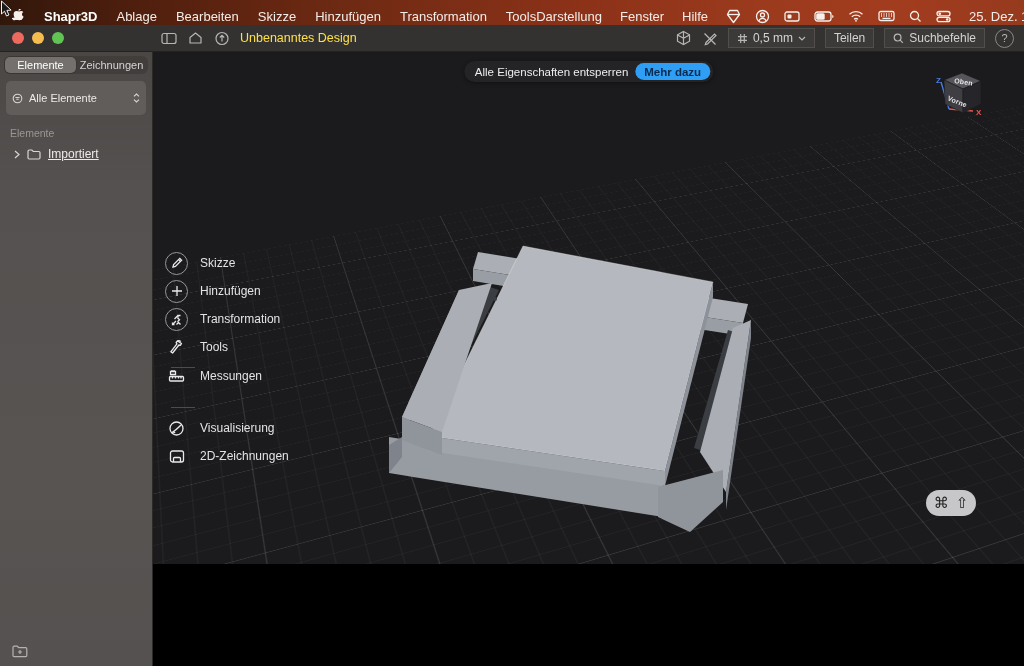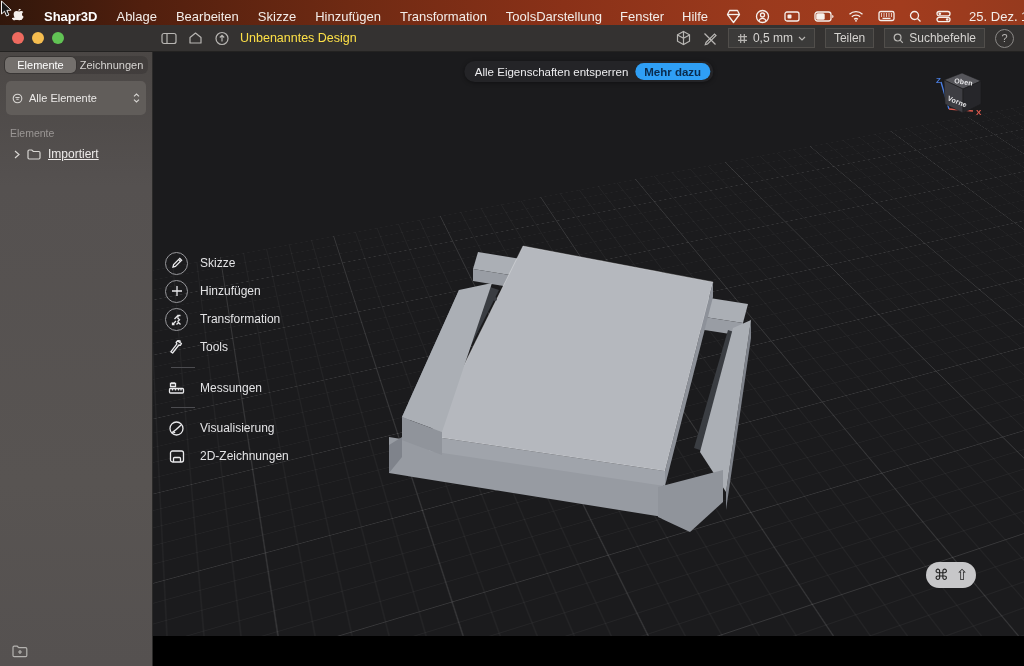--- a/index.html
+++ b/index.html
@@ -46,21 +46,21 @@
     border-radius:5px;height:34px;padding:0 6px;font-size:11px;color:#eceae8;}
   .filterbox svg{stroke:#d8d6d3;fill:none;stroke-width:1.1;}
   .filter-label{flex:1;}
   .side-section{margin:12px 0 0 10px;font-size:10.5px;color:#9b9795;}
   .tree-row{display:flex;align-items:center;gap:7px;margin:8px 0 12px 14px;font-size:12px;color:#eceae8;text-decoration:underline;}
   .tree-row svg{stroke:#d8d6d3;fill:none;stroke-width:1.2;}
   .newfolder{position:absolute;left:12px;bottom:8px;}
   .newfolder svg{stroke:#b5b3b0;fill:none;stroke-width:1.2;}
 
   
-  .viewport{position:absolute;left:153px;top:52px;width:871px;height:584px;background:#1b1b1d;overflow:hidden;}
+  .viewport{position:absolute;left:153px;top:52px;width:871px;height:512px;background:#1b1b1d;overflow:hidden;}
   .gridplane{position:absolute;left:-500px;top:-260px;width:2300px;height:1900px;
     background:
       repeating-linear-gradient(0deg, rgba(255,255,255,.085) 0 1px, transparent 1px 130px),
       repeating-linear-gradient(90deg, rgba(255,255,255,.085) 0 1px, transparent 1px 130px),
       repeating-linear-gradient(0deg, rgba(255,255,255,.04) 0 1px, transparent 1px 26px),
       repeating-linear-gradient(90deg, rgba(255,255,255,.04) 0 1px, transparent 1px 26px);
     transform:perspective(1250px) rotateX(56deg) rotateZ(-26deg);transform-origin:52% 32%;}
   .model{position:absolute;left:0;top:0;width:871px;height:614px;}
   .m-platetop{fill:#b5b8be;stroke:rgba(255,255,255,.30);stroke-width:1;}
   .m-top2{fill:#abafb5;}
@@ -336,21 +336,21 @@
   <div class="tool-item" style="top:283px">
     <span class="ticon">
         <svg width="17" height="17" viewBox="0 0 17 17">
           <path d="M9.5 2l4 2.5-1 1.8-1.6-.3L4.6 14l-1.8-1.2 6.1-8-.8-1.3z" stroke-linejoin="round"></path>
           <path d="M9 2.5c1-.9 2.6-.9 3.8 0"></path>
         </svg>
       </span>
     <span>Tools</span>
   </div>
   <div class="tool-div" style="top:315px"></div>
-  <div class="tool-item" style="top:324px">
+  <div class="tool-item" style="top:312px">
     <span class="ticon">
         <svg width="17" height="14" viewBox="0 0 17 14">
           <path d="M2.5 2.5h5v3h-5zM4 2.5V1M6 2.5V1"></path>
           <rect x="1.5" y="7.5" width="14" height="4.5" rx="1"></rect>
           <path d="M4.5 7.5v2M7.5 7.5v2M10.5 7.5v2M13 7.5v2"></path>
         </svg>
       </span>
     <span>Messungen</span>
   </div>
   <div class="tool-div" style="top:355px"></div>

